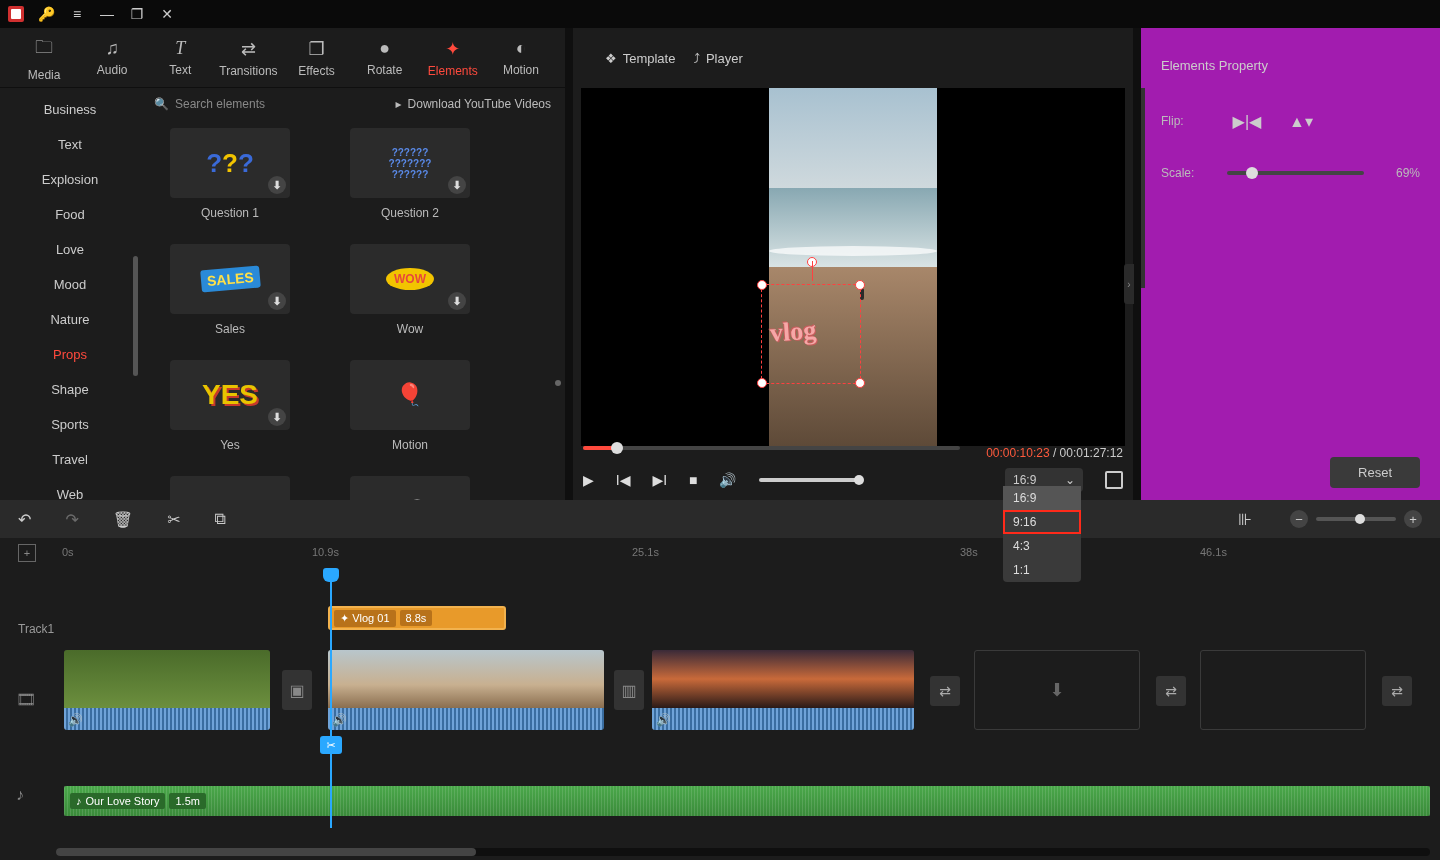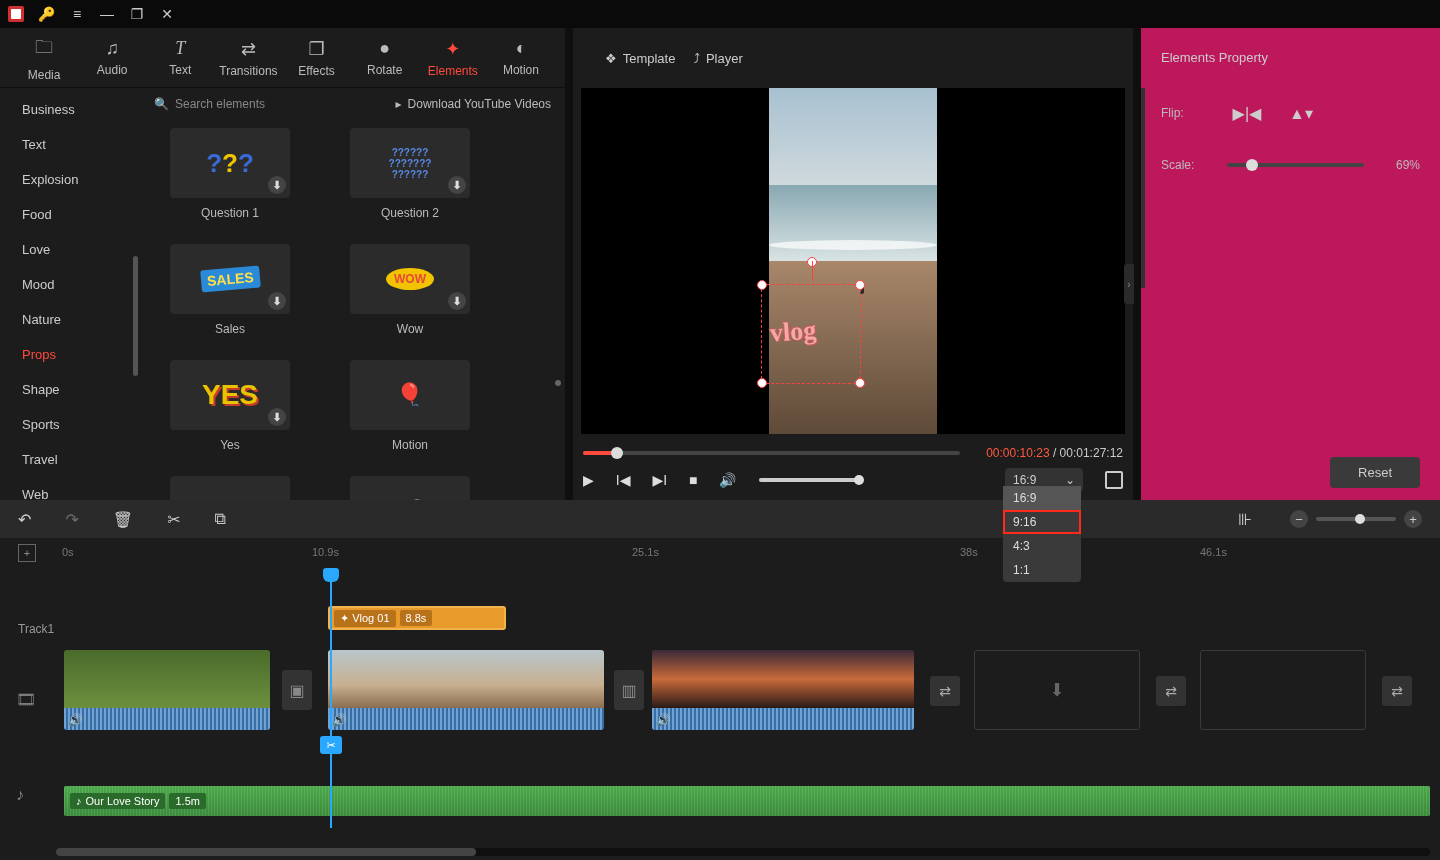--- a/index.html
+++ b/index.html
@@ -18,21 +18,21 @@
 
 
 .library { width:565px; background:#1c1c1c; display:flex; flex-direction:column; }
 .toolbar { height:60px; background:#1c1c1c; display:flex; align-items:center; padding:0 10px; border-bottom:1px solid #0f0f0f;}
 .tool { width:70px; text-align:center; color:#bbb; font-size:12px; cursor:pointer; }
 .tool.active { color:#ff4a3d; }
 .tool .ticon { font-size:18px; display:block; margin-bottom:4px; }
 .libbody { flex:1; display:flex; overflow:hidden; }
 .cats { width:140px; background:#1c1c1c; overflow:hidden; padding-top:4px; position:relative;}
 .cats .scrollthumb{position:absolute;right:2px;top:168px;width:5px;height:120px;background:#555;border-radius:3px;}
-.cat { padding:10px 22px; color:#ccc; font-size:13px; cursor:pointer; }
+.cat { padding:10px 22px; color:#ccc; font-size:13px; cursor:pointer;text-align:center; }
 .cat.active { color:#ff4a3d; }
 .elgrid-wrap{ flex:1; display:flex; flex-direction:column; }
 .searchrow{ height:32px; display:flex; align-items:center; padding:0 14px; gap:10px;}
 .searchrow .sbox{ flex:1; display:flex; align-items:center; gap:6px; color:#888;}
 .searchrow .ytv{ color:#bbb; font-size:12px; display:flex; align-items:center; gap:6px;}
 .elgrid{ flex:1; padding:8px 20px; overflow:hidden; position:relative;}
 .grid2{ display:grid; grid-template-columns:140px 140px; gap:24px 40px; }
 .card{ text-align:center; }
 .thumb{ width:120px; height:70px; background:#2b2b2b; border-radius:4px; position:relative; margin:0 auto 8px; display:flex; align-items:center; justify-content:center; font-size:26px; font-weight:bold;}
 .thumb .dl{ position:absolute; right:4px; bottom:4px; width:18px; height:18px; background:#444; border-radius:50%; color:#ddd; font-size:11px; display:flex; align-items:center; justify-content:center;}
@@ -47,42 +47,42 @@
 .stage{ flex:1; margin:0 8px; background:#000; position:relative; overflow:hidden;}
 .vframe{ position:absolute; left:50%; top:0; transform:translateX(-50%); width:168px; height:100%; background:linear-gradient(#9fb8c6 0%, #b7c9d2 28%, #9c7c5f 55%, #6d553d 100%);}
 .sky{position:absolute;top:0;left:0;right:0;height:28%;background:linear-gradient(#a8c1d0,#cfd9dd);}
 .sea{position:absolute;top:28%;left:0;right:0;height:22%;background:linear-gradient(#88a8b2,#d9e3e4);}
 .sand{position:absolute;top:50%;left:0;right:0;bottom:0;background:linear-gradient(#a8876a,#5e4a38);}
 .wave{position:absolute;top:44%;left:0;right:0;height:10px;background:rgba(255,255,255,.7);border-radius:50%;}
 .person{position:absolute;top:56%;left:54%;width:4px;height:12px;background:#2a2a2a;border-radius:2px;}
 .selbox{ position:absolute; border:1px dashed #ff4040; }
 .selbox .h{ position:absolute; width:10px; height:10px; background:#fff; border:1px solid #ff4040; border-radius:50%; }
 .vlog{ position:absolute; font-family:cursive; font-weight:900; font-size:26px; color:#f6a7a7; text-shadow:1px 1px 0 #c85c5c,-1px -1px 0 #c85c5c; transform:rotate(-4deg);}
-.seekrow{ padding:12px 10px 0; display:flex; align-items:center; gap:26px;}
+.seekrow{ padding:0 10px 0; display:flex; align-items:flex-start; gap:26px;}
 .seek{ flex:1; height:4px; background:#444; position:relative; border-radius:2px;}
 .seek .fill{ position:absolute; left:0; top:0; bottom:0; width:9%; background:#ff4a3d; border-radius:2px;}
 .seek .knob{ position:absolute; left:9%; top:50%; width:12px; height:12px; background:#ddd; border-radius:50%; transform:translate(-50%,-50%);}
 .seekrow .tc{ font-size:12px; }
 .seekrow .tc .cur{ color:#ff5a3d; }
 .ctrls{ height:40px; display:flex; align-items:center; padding:0 10px; gap:22px; }
 .ctrls .ic{ color:#ddd; font-size:14px; cursor:pointer;}
 .ctrls .vol{ width:100px; height:4px; background:#ccc; border-radius:2px; position:relative;}
 .ctrls .vol .vk{position:absolute;right:0;top:50%;width:10px;height:10px;background:#ddd;border-radius:50%;transform:translate(50%,-50%);}
 .ctrls .spacer{flex:1;}
 .arsel{ width:78px; height:24px; background:#333; border-radius:4px; display:flex; align-items:center; padding:0 8px; gap:6px; color:#ccc; font-size:12px; cursor:pointer;}
 .arsel .chev{margin-left:auto;}
 .fsic{ width:18px;height:18px;border:2px solid #ccc;border-radius:2px;position:relative;cursor:pointer;}
 .ardrop{ position:absolute; width:78px; background:#3a3a3a; border-radius:0 0 4px 4px; overflow:hidden; z-index:50;}
 .ardrop .opt{ padding:5px 10px; font-size:12px; color:#ddd; cursor:pointer;}
 .ardrop .opt.hl{ background:#555;}
 .ardrop .opt.sel{ outline:2px solid #ff2a1a; outline-offset:-2px;}
 .sidehandle{ position:absolute; right:-1px; top:50%; width:10px; height:40px; background:#2a2a2a; display:flex;align-items:center;justify-content:center;color:#888;font-size:10px;border-radius:3px 0 0 3px;}
 
 
-.props{ flex:1; margin-left:8px; background:#be185d; padding:0 20px; position:relative;}
+.props{ flex:1; margin-left:8px; background:#a21caf; padding:8px 20px; position:relative;}
 .props h3{ font-size:13px; font-weight:500; color:#ccc; padding:22px 0;}
 .prow{ display:flex; align-items:center; height:52px; gap:14px; color:#bbb; font-size:12px;}
 .prow .lbl{ width:52px;}
 .fic{ width:40px; text-align:center; font-size:16px; color:#ccc; cursor:pointer;}
 .slider{ flex:1; height:4px; background:#444; border-radius:2px; position:relative;}
 .slider .sk{ position:absolute; top:50%; width:12px;height:12px;background:#ddd;border-radius:50%;transform:translate(-50%,-50%);}
 .prow .val{ width:42px; text-align:right;}
 .resetbtn{ position:absolute; bottom:12px; right:20px; background:#3a3a3a; border:none; color:#ccc; padding:8px 28px; border-radius:4px; font-size:13px; cursor:pointer;}
 .propscrub{position:absolute;left:0;top:60px;width:4px;height:200px;background:#333;}
 

